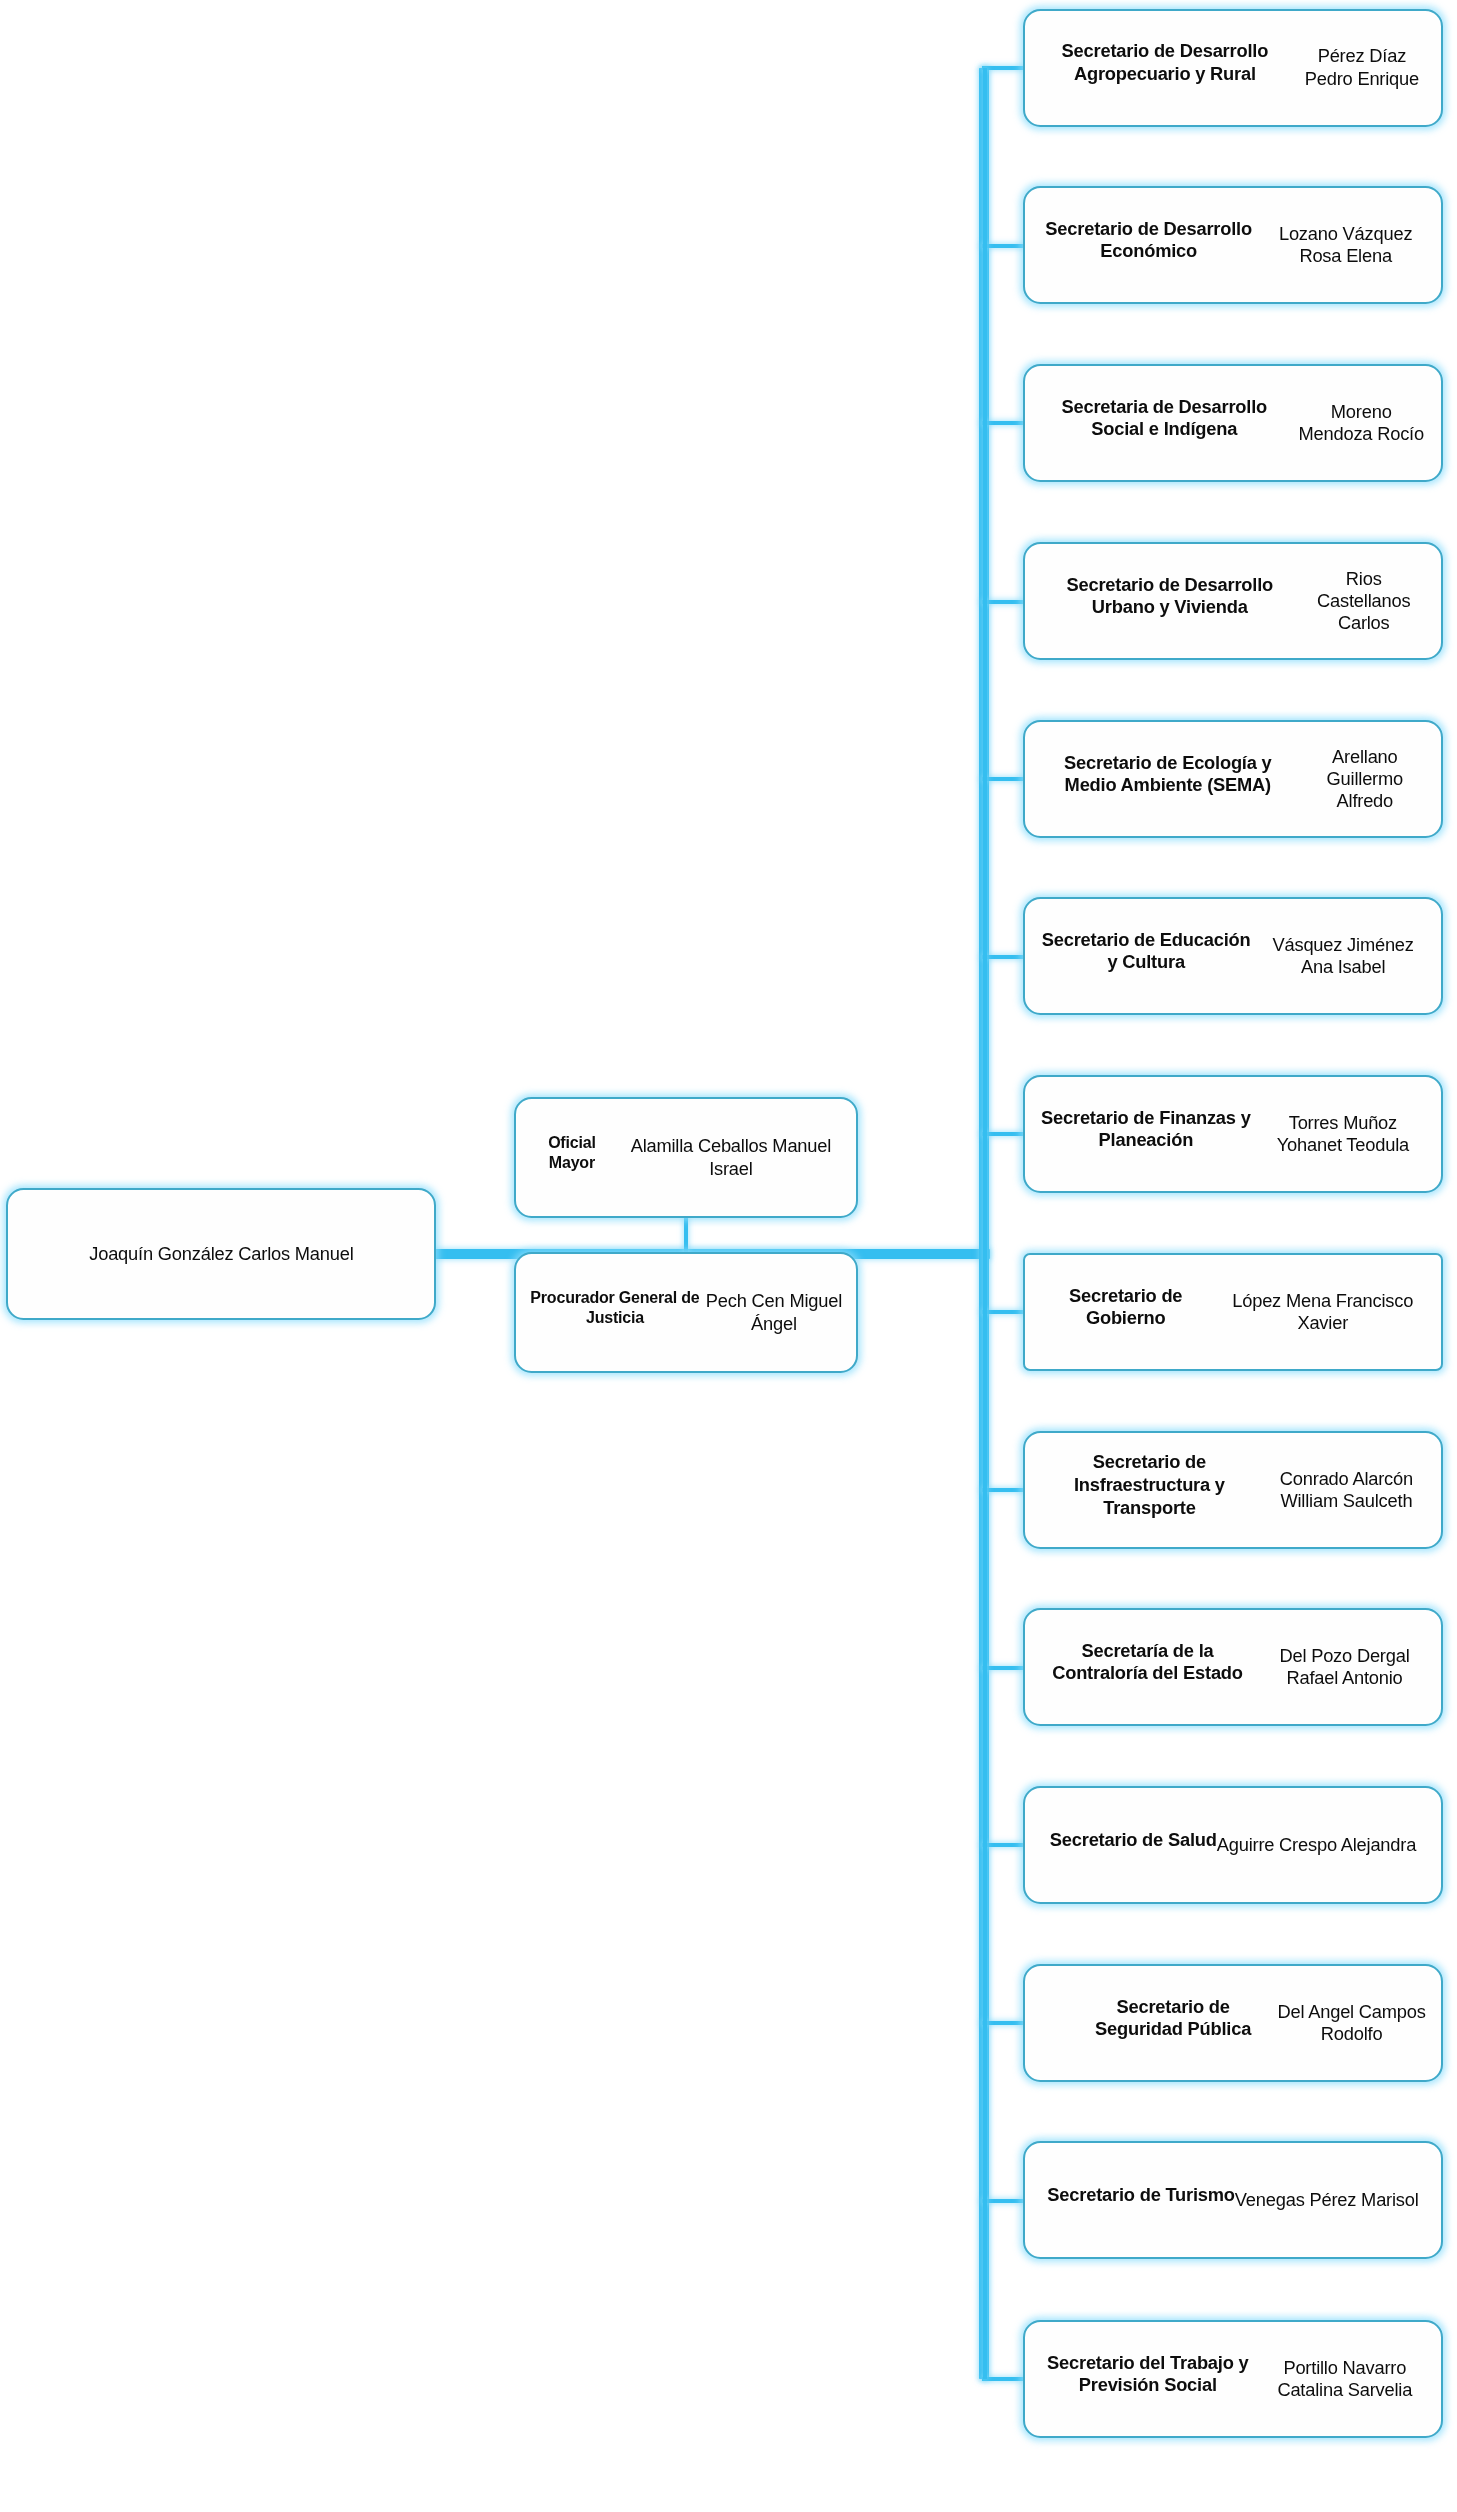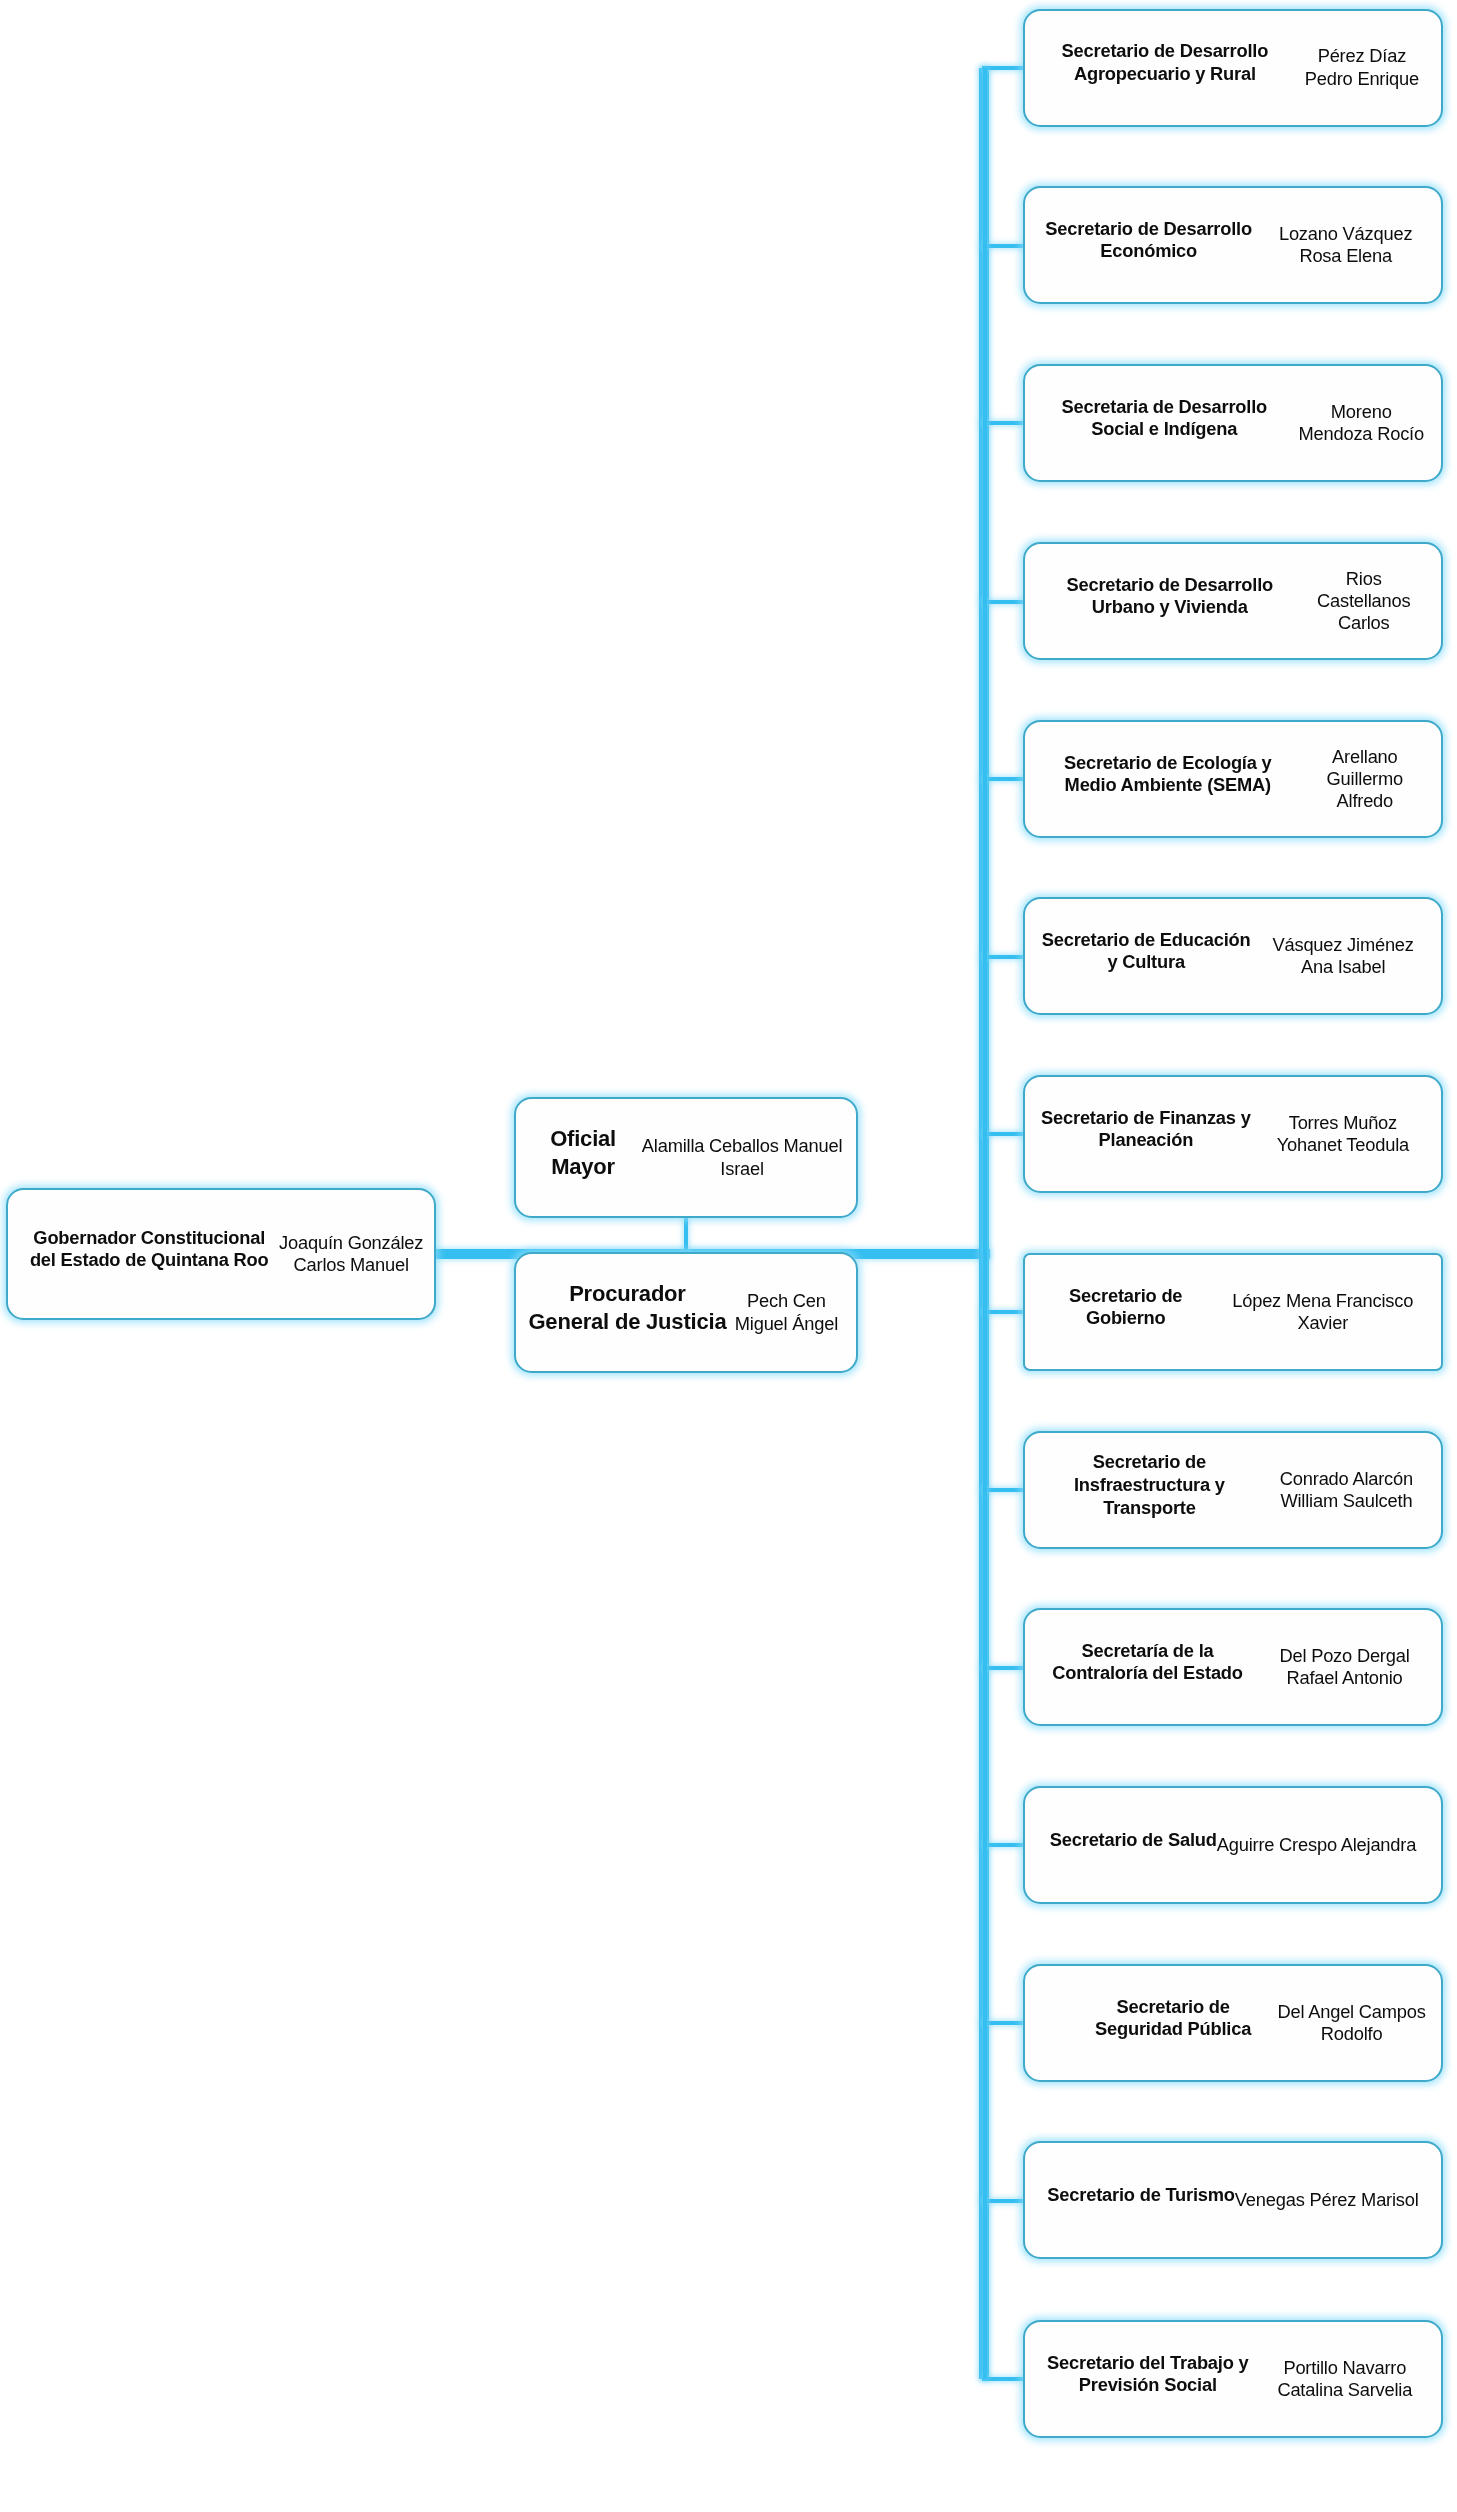--- a/index.html
+++ b/index.html
@@ -63,21 +63,21 @@
     margin-bottom: 9.6px;
   }
   .node .person {
     font-weight: normal;
     font-size: 18.3px;
     line-height: 1.22;
     letter-spacing: -0.2px;
   }
 
   .node-root .title { font-size: 18.3px; }
-  .node-mid   .title { font-size: 22px; text-align: center; }
+  .node-mid   .title { font-size: 16px; text-align: center; }
 </style>
 </head>
 <body>
 
 <div id="chart-root">
 
   <div id="connector-layer">
       <div class="conn conn-thick-h" style="left: 433px; top: 1249px; width: 557px; height: 10.4px;"></div>
       <div class="conn conn-thick-v" style="left: 979px; top: 68px; width: 10.4px; height: 2311px;"></div>
       <div class="conn conn-thin-v" style="left: 684px; top: 1217px; width: 4px; height: 37px;"></div>
@@ -93,21 +93,20 @@
       <div class="conn conn-thin-h" style="left: 982px; top: 1488px; width: 45px; height: 4px;"></div>
       <div class="conn conn-thin-h" style="left: 982px; top: 1666px; width: 45px; height: 4px;"></div>
       <div class="conn conn-thin-h" style="left: 982px; top: 1843px; width: 45px; height: 4px;"></div>
       <div class="conn conn-thin-h" style="left: 982px; top: 2021px; width: 45px; height: 4px;"></div>
       <div class="conn conn-thin-h" style="left: 982px; top: 2199px; width: 45px; height: 4px;"></div>
       <div class="conn conn-thin-h" style="left: 982px; top: 2377px; width: 45px; height: 4px;"></div>
       <div class="conn conn-thin-v" style="left: 983px; top: 68px; width: 4px; height: 2311px;"></div>
     </div>
 
   <div class="node node-root" style="left:6.4px; top:1188px; width:430px; height:132px;">
-    <div class="title">Gobernador Constitucional del Estado de Quintana Roo</div>
     <div class="person">Joaquín González Carlos Manuel</div>
   </div>
 
   <div id="middle-column">
       <div class="node node-mid" style="left: 514px; top: 1097px; width: 344px; height: 121px;">
         <div class="title">Oficial Mayor</div>
         <div class="person">Alamilla Ceballos Manuel Israel</div>
       </div>
       <div class="node node-mid" style="left: 514px; top: 1252px; width: 344px; height: 121px;">
         <div class="title">Procurador General de Justicia</div>

